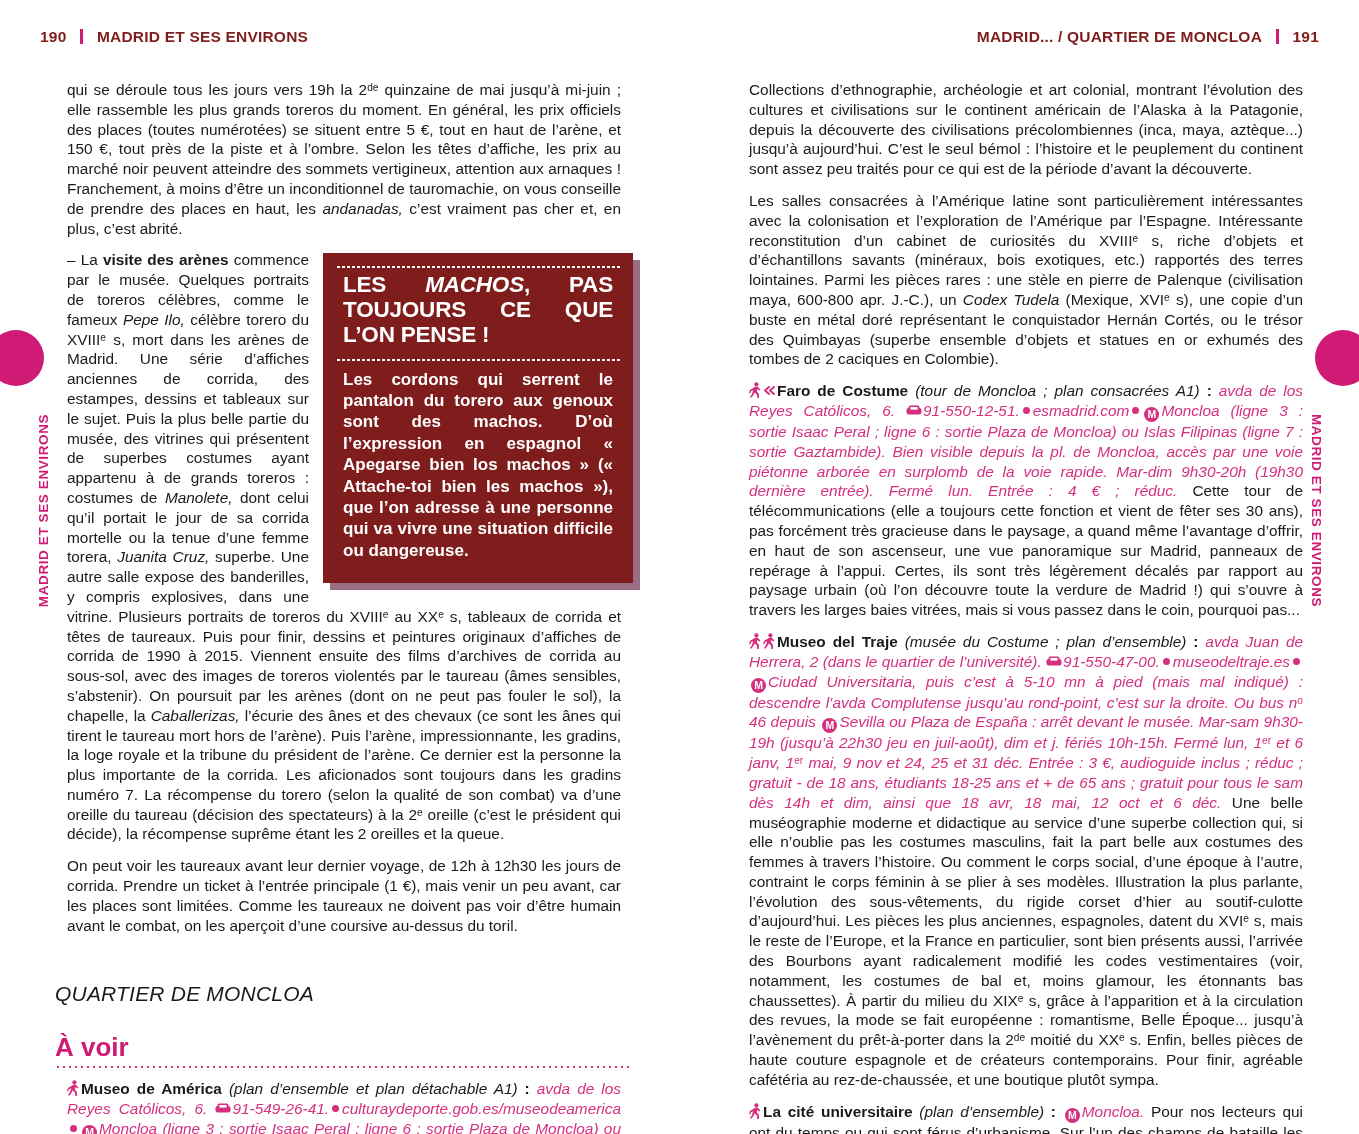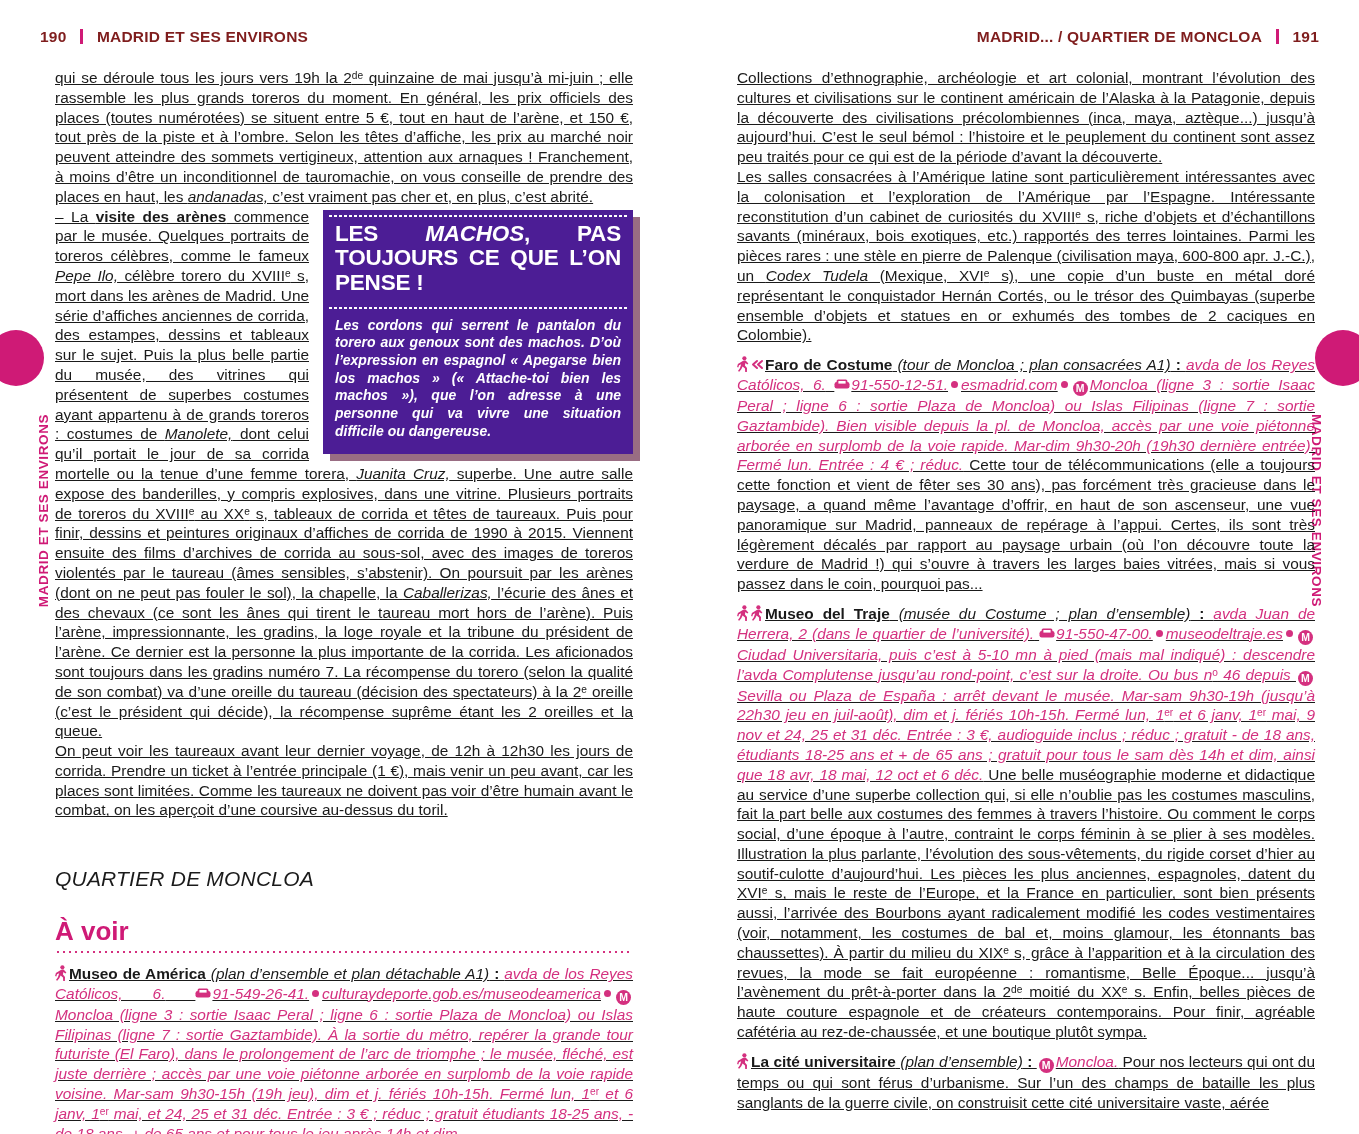--- a/index.html
+++ b/index.html
@@ -85,34 +85,34 @@
     top: 68px;
     width: 578px;
     font-size: 15.4px;
     line-height: 1.285;
     text-align: justify;
     hyphens: manual;
   }
   .col-left  { left: 55px; }
   .col-right { left: 737px; }
 
-  p { margin: 0; text-decoration: underline; }
+  p { margin: 12px; }
   .pink { color: #d4307f; font-style: italic; }
   .pink-plain { color: #d4307f; }
   i, .it { font-style: italic; }
   b, .bd { font-weight: bold; }
 
   
   .callout {
     float: right;
     width: 310px;
     margin: 3px 0 6px 14px;
-    background: #4c1d95;
+    background: #7f1d1d;
     color: #ffffff;
-    padding: 0;
+    padding: 8px;
     position: relative;
     box-shadow: 7px 7px 0 0 rgba(90,20,55,0.62);
     shape-margin: 6px;
   }
   .callout .dotline {
     height: 4px;
     margin: 4px 5px 0 5px;
     background-image: radial-gradient(circle, #ffffff 45%, transparent 46%);
     background-size: 5px 4px;
     background-repeat: repeat-x;
@@ -122,23 +122,22 @@
     padding: 0 12px 6px 12px;
     font-size: 22.5px;
     line-height: 1.1;
     font-weight: bold;
     font-style: normal;
     letter-spacing: -0.2px;
   }
   .callout h3 em { font-style: italic; }
   .callout .body {
     padding: 7px 12px 14px 12px;
-    font-size: 14px;
+    font-size: 17px;
     line-height: 1.26;
-    font-style: italic;
     font-weight: bold;
     text-align: justify;
   }
 
   
   .section-title {
     margin-top: 46px;
     font-size: 21px;
     font-weight: normal;
     font-style: italic;

